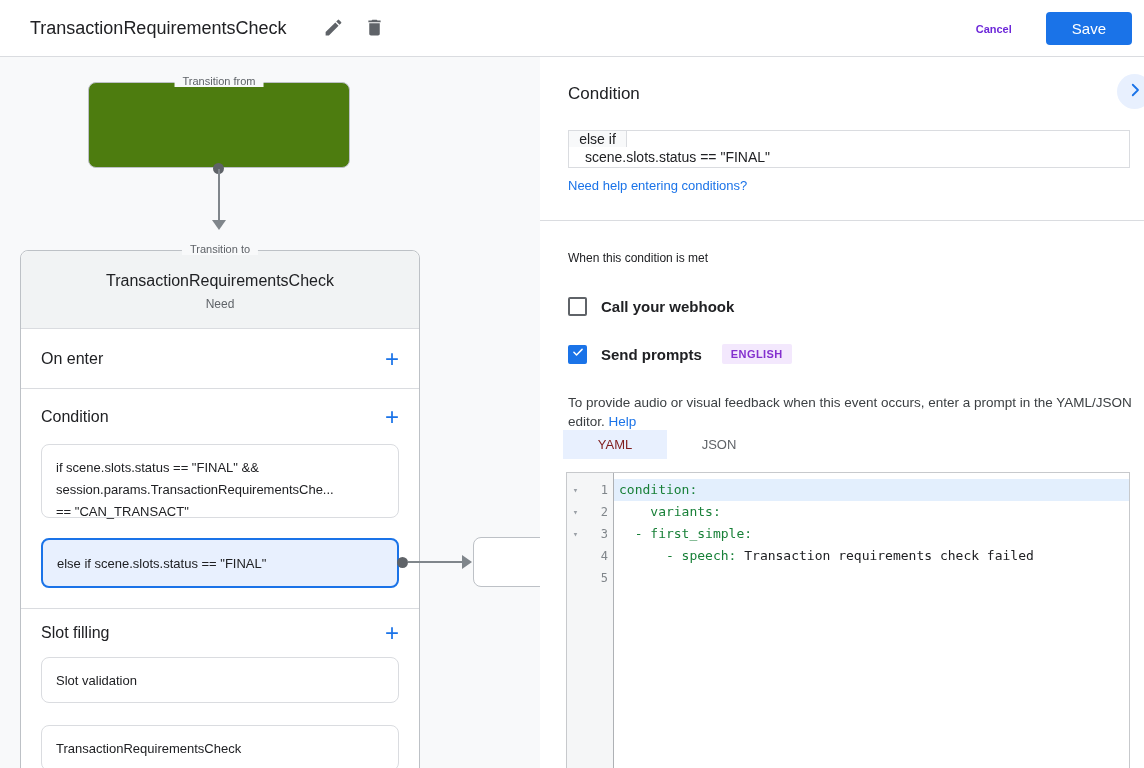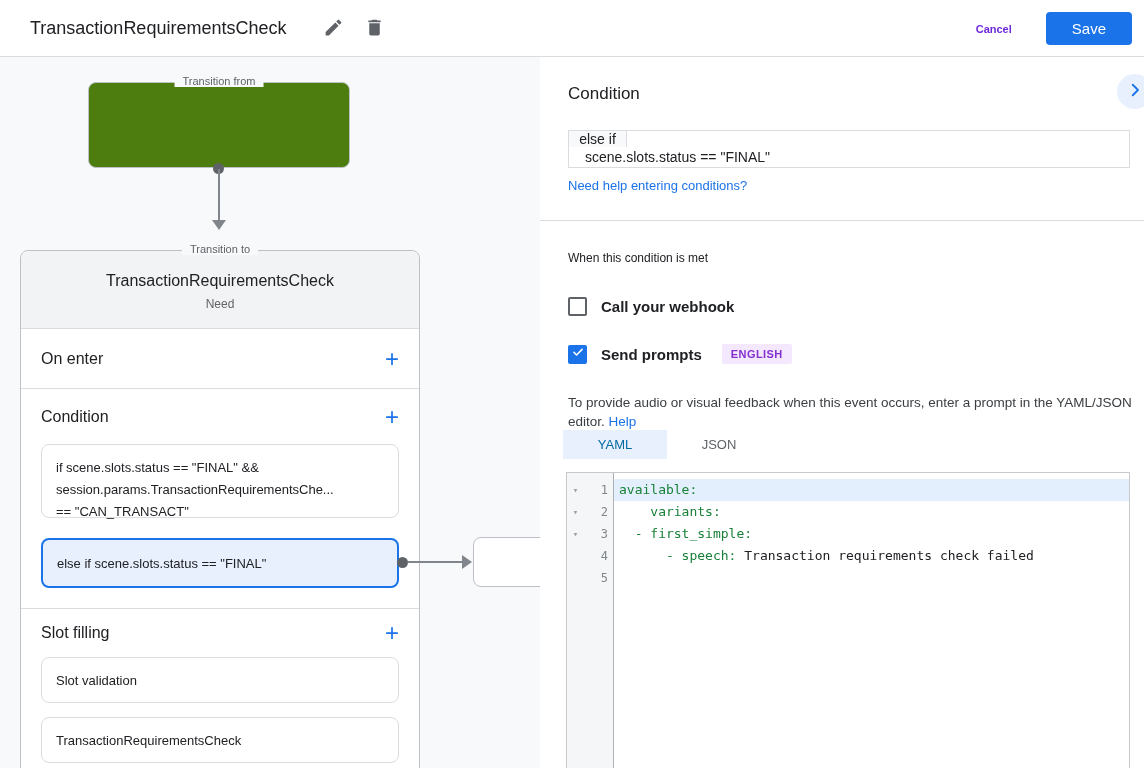--- a/index.html
+++ b/index.html
@@ -49,21 +49,21 @@
   .on-enter-row { height:60px; border-bottom:1px solid #dadce0; }
   .section-head { height:55px; }
 
   .cond-box { margin:0 20px; border:1px solid #dadce0; border-radius:8px; background:#fff;
     font-size:13px; color:#202124; cursor:pointer; }
   .cond-box-1 { height:74px; padding:12px 14px; line-height:22px; white-space:pre-line; }
   .cond-box-2 { height:50px; margin-top:20px; display:flex; align-items:center; padding:0 14px;
     border:2px solid #1a73e8; background:#e8f0fe; border-radius:8px; }
   .sep { height:0; border-top:1px solid #dadce0; margin-top:20px; }
   .slot-head { height:48px; }
-  .slot-box { height:46px; margin:0 20px 14px 20px; display:flex; align-items:center; padding:0 14px; }
+  .slot-box { height:46px; margin:0 20px 22px 20px; display:flex; align-items:center; padding:0 14px; }
 
   .h-line { position:absolute; left:408px; top:504px; width:56px; height:2px; background:#80868b; }
   .dot-right { left:397px; top:500px; }
   .arrow-right { position:absolute; left:462px; top:498px; width:0; height:0;
     border-top:7px solid transparent; border-bottom:7px solid transparent; border-left:10px solid #80868b; }
   .target-box { position:absolute; left:473px; top:480px; width:130px; height:50px;
     background:#fff; border:1px solid #bdc1c6; border-radius:8px; }
 
   
   .panel { position:absolute; left:540px; top:57px; width:604px; height:711px;
@@ -99,21 +99,21 @@
   .lang-badge { margin-left:6px; background:#f3e8fd; color:#8430ce; font-size:11px; font-weight:700;
     letter-spacing:.4px; padding:4px 9px; border-radius:2px; }
 
   .feedback { position:absolute; left:28px; top:320px; width:572px; font-size:13.5px;
     line-height:19px; color:#3c4043;margin-top:16px; }
   .inline-link { color:#1a73e8; cursor:pointer; }
 
   .tabs { position:absolute; left:23px; top:373px; display:flex; }
   .tab { width:104px; height:29px; display:flex; align-items:center; justify-content:center;
     font-size:13px; font-weight:500; color:#5f6368; cursor:pointer; }
-  .tab.active { background:#e8f0fe; color:#0369a1; }
+  .tab.active { background:#e8f0fe; color:#7f1d1d; }
 
   .editor { position:absolute; left:26px; top:415px; width:564px; height:300px;
     border:1px solid #c7c9cc; background:#fff; display:flex;
     font-family:"DejaVu Sans Mono","Liberation Mono",monospace; font-size:13px; }
   .editor-gutter { width:47px; background:#f5f6f7; border-right:1px solid #aeb1b5;
     padding-top:6px; flex:none; }
   .gutter-row { height:22px; display:flex; align-items:center; }
   .fold { width:17px; text-align:center; color:#9aa0a6; font-size:9px; cursor:pointer; }
   .lnum { flex:1; text-align:right; padding-right:5px; color:#80868b; font-size:12px; }
   .editor-code { flex:1; padding-top:6px; overflow:hidden; cursor:text; }
@@ -259,20 +259,20 @@
         <div class="gutter-row">
           <span class="fold"></span>
           <span class="lnum">4</span>
         </div>
         <div class="gutter-row">
           <span class="fold"></span>
           <span class="lnum">5</span>
         </div>
       </div>
     <div class="editor-code">
-        <div class="code-row hl"><span class="key">available:</span></div>
+        <div class="code-row hl"><span class="key">condition:</span></div>
         <div class="code-row"><span class="key">    variants:</span></div>
         <div class="code-row"><span class="key">  - first_simple:</span></div>
         <div class="code-row"><span class="key">      - speech:</span><span class="text"> Transaction requirements check failed</span></div>
         <div class="code-row"></div>
       </div>
   </div>
 </div>
 
 </body></html>

